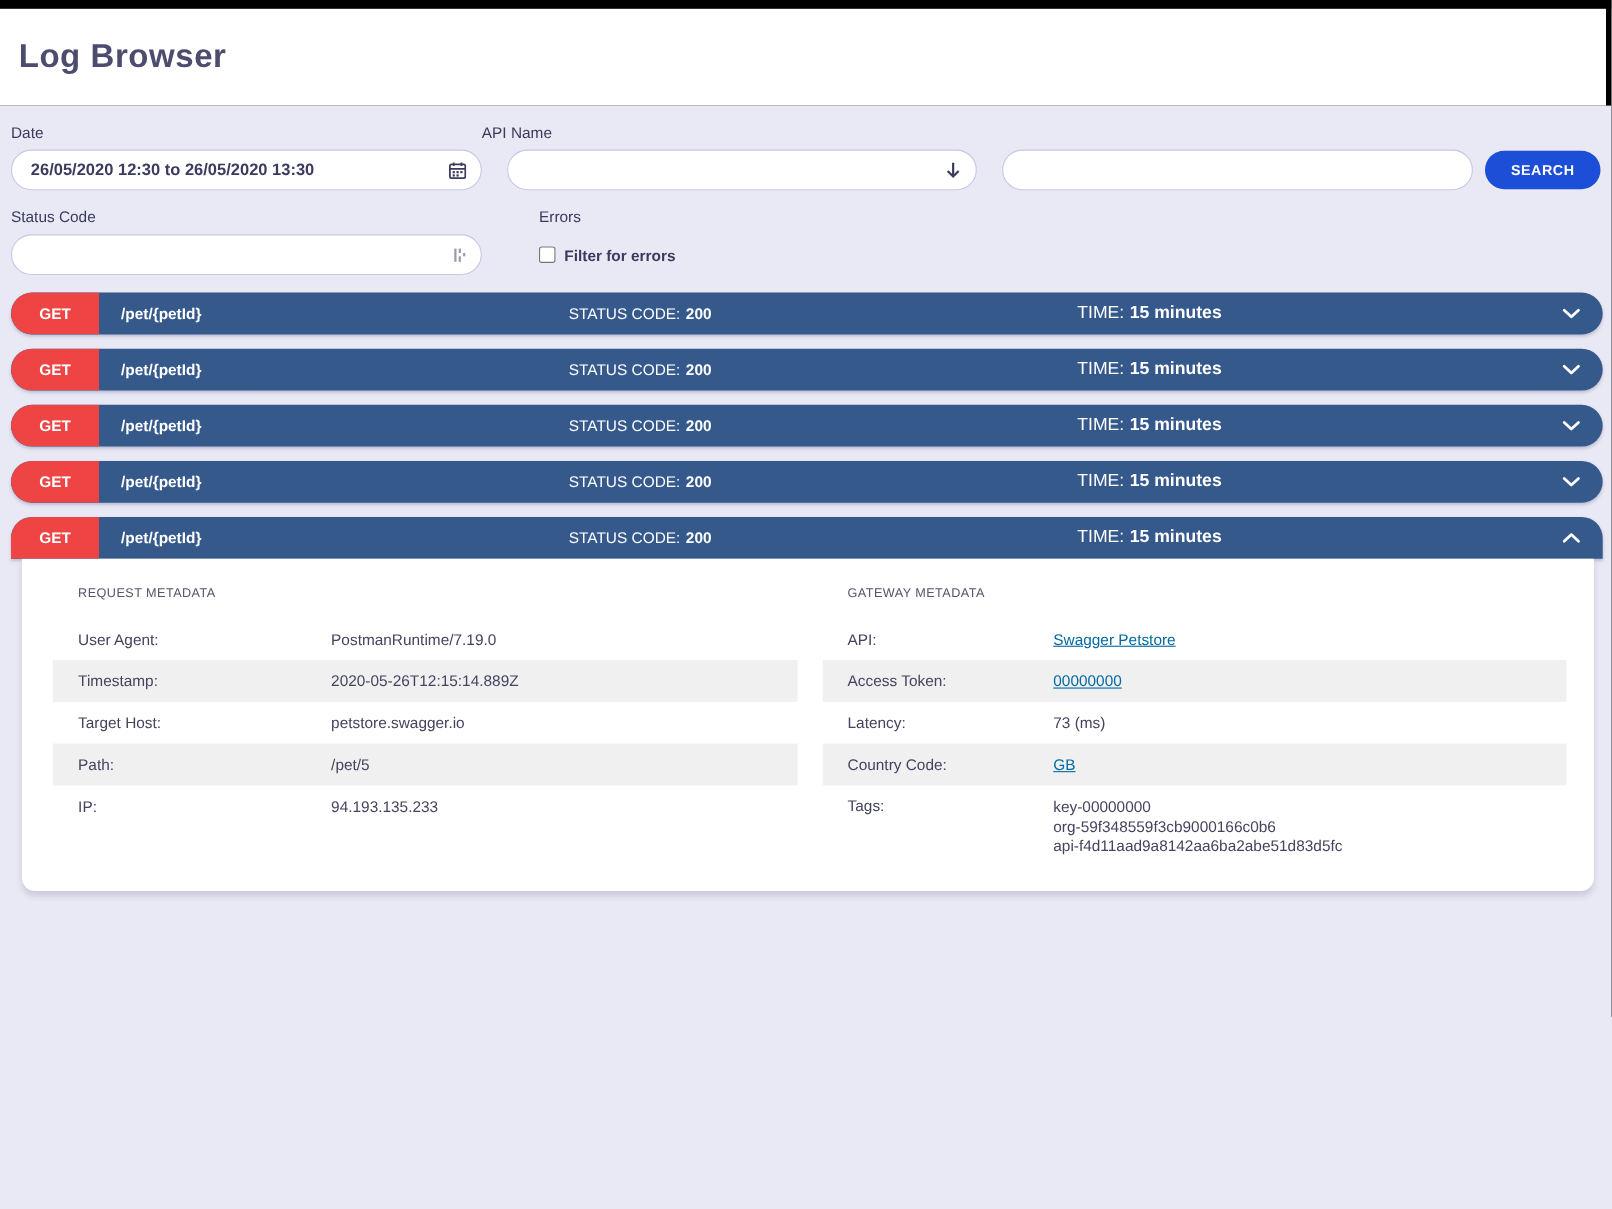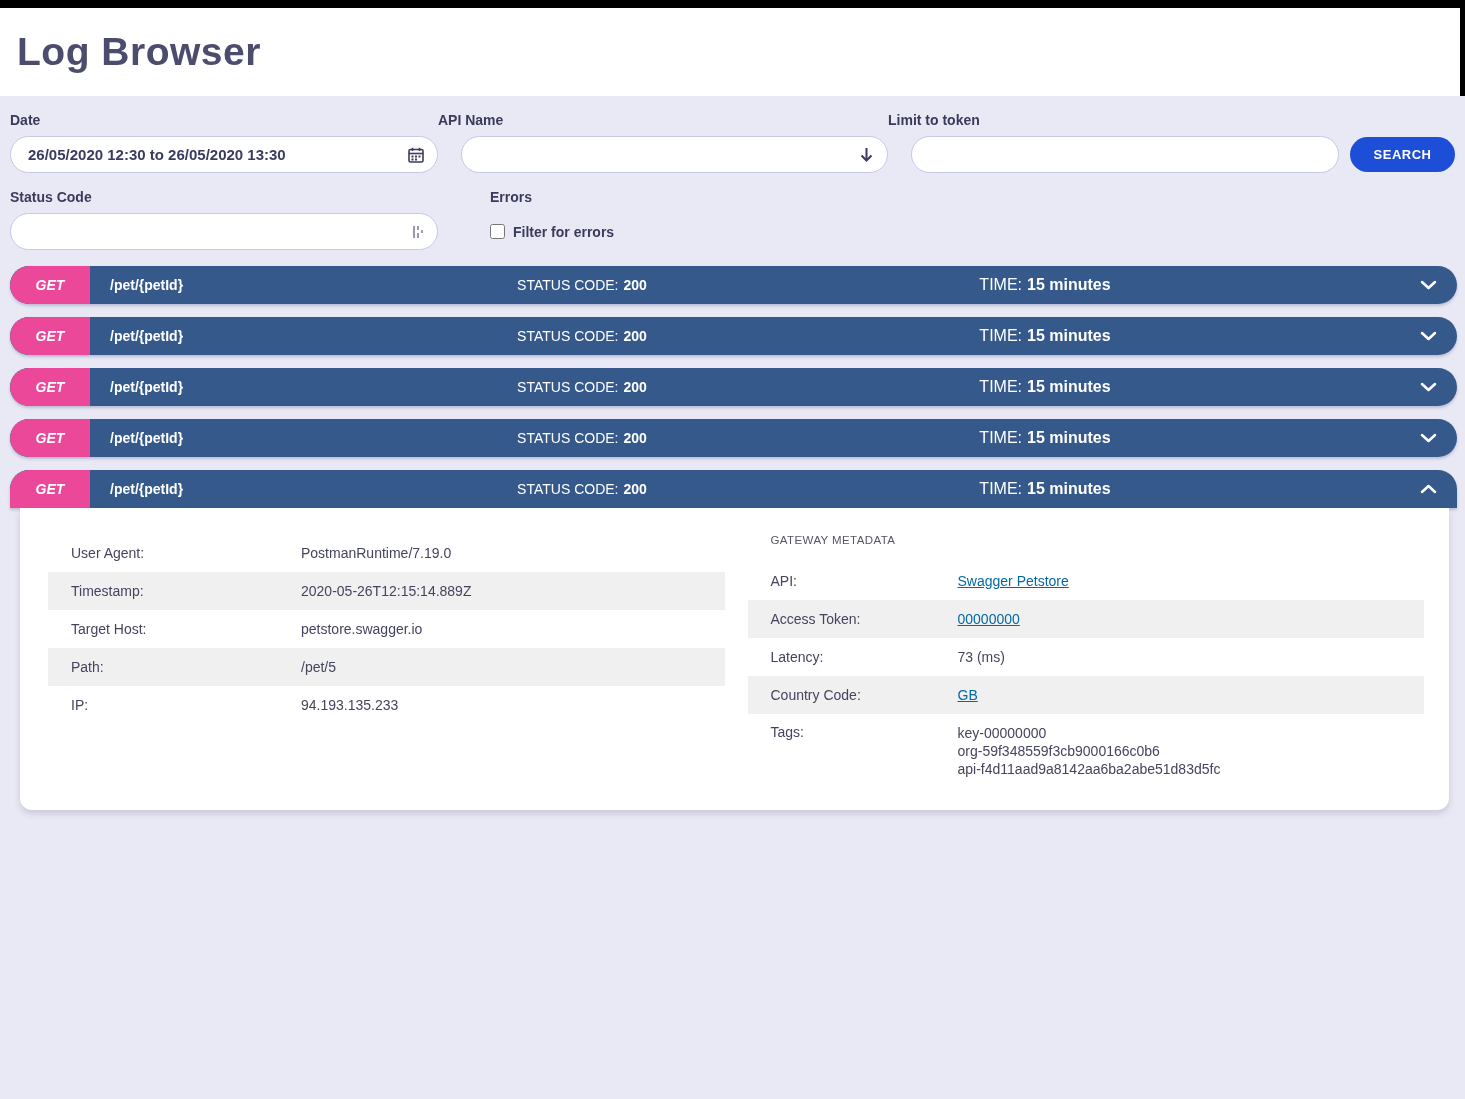--- a/index.html
+++ b/index.html
@@ -17,36 +17,36 @@
   .header {
     background:#fff;
     height:88px;
     width:calc(100% - 5px);
     display:flex;
     align-items:center;
     padding-left:17px;
     flex:0 0 auto;
   }
   .page-title {
-    font-size:39px;
+    font-size:30px;
     font-weight:bold;
     color:#4c4c6e;
     letter-spacing:0.5px;
   }
 
   
   .main { background:#e9e9f5; flex:1 1 auto; width:100%; }
 
   
   .filters { padding:16px 10px 4px 10px; }
   .filter-row { display:flex; align-items:flex-end; }
   .filter-row + .filter-row { margin-top:16px;gap:29px; }
   .field { display:flex; flex-direction:column; }
   .field-label {
-    font-size:14px; font-weight:bold; color:#3a3a5c; margin-bottom:8px;
+    font-size:14px; font-weight:normal; color:#3a3a5c; margin-bottom:8px;
   }
   .input-wrap {
     position:relative; background:#fff;
     border:1px solid #c7c7e6; border-radius:19px;
     height:37px; display:flex; align-items:center;
   }
   .input-wrap input {
     border:none; outline:none; background:transparent;
     font-family:"Liberation Sans", sans-serif;
     font-size:15px; font-weight:bold; color:#3b3b5f;
@@ -81,23 +81,23 @@
   .log-row {
     display:flex; align-items:stretch;
     background:#36598c; color:#fff;
     height:38px; border-radius:19px;
     margin-bottom:13px;
     box-shadow:0 2px 3px rgba(60,60,110,0.25);
     cursor:pointer; overflow:hidden;
   }
   .log-row.expanded { border-radius:19px 19px 0 0; margin-bottom:0; }
   .method-badge {
-    flex:0 0 80px; background:#ec4899;
+    flex:0 0 80px; background:#ef4444;
     display:flex; align-items:center; justify-content:center;
-    font-size:14px; font-weight:bold; border-radius:19px 0 0 19px;font-style:italic;
+    font-size:14px; font-weight:bold; border-radius:19px 0 0 19px;
   }
   .log-row.expanded .method-badge { border-radius:19px 0 0 0; }
   .row-path {
     flex:0 0 20%; display:flex; align-items:center;
     padding-left:20px; font-size:14px; font-weight:bold;
   }
   .row-status {
     flex:0 0 28%; display:flex; align-items:center; justify-content:center;
     font-size:14px;
   }
@@ -191,21 +191,20 @@
             <span class="input-icon">
               <svg class="icon-svg" width="15" height="16" viewBox="0 0 15 16">
                 <line x1="7.5" y1="1" x2="7.5" y2="13" stroke="#3b3b5f" stroke-width="2"></line>
                 <polyline points="2.5,8.5 7.5,13.5 12.5,8.5" fill="none" stroke="#3b3b5f" stroke-width="2"></polyline>
               </svg>
             </span>
           </div>
         </div>
 
         <div class="field">
-          <label class="field-label">Limit to token</label>
           <div class="input-wrap w-token">
             <input type="text" value="" style="">
           </div>
         </div>
 
         <button class="search-button">SEARCH</button>
       </div>
 
       <div class="filter-row">
         <div class="field">
@@ -322,20 +321,21 @@
           <svg class="icon-svg" width="17" height="10" viewBox="0 0 17 10">
               <polyline points="2,8 8.5,2 15,8" fill="none" stroke="#fff" stroke-width="2.5" stroke-linecap="round" stroke-linejoin="round"></polyline>
             </svg>
         </div>
       </div>
 
       <div class="detail-panel">
         <div class="meta-grid">
 
           <div class="meta-col-left">
+            <div class="meta-section-title">REQUEST METADATA</div>
             <div class="meta-row">
               <span class="meta-label">User Agent:</span>
               <span class="meta-value">PostmanRuntime/7.19.0</span>
             </div>
             <div class="meta-row striped">
               <span class="meta-label">Timestamp:</span>
               <span class="meta-value">2020-05-26T12:15:14.889Z</span>
             </div>
             <div class="meta-row">
               <span class="meta-label">Target Host:</span>

